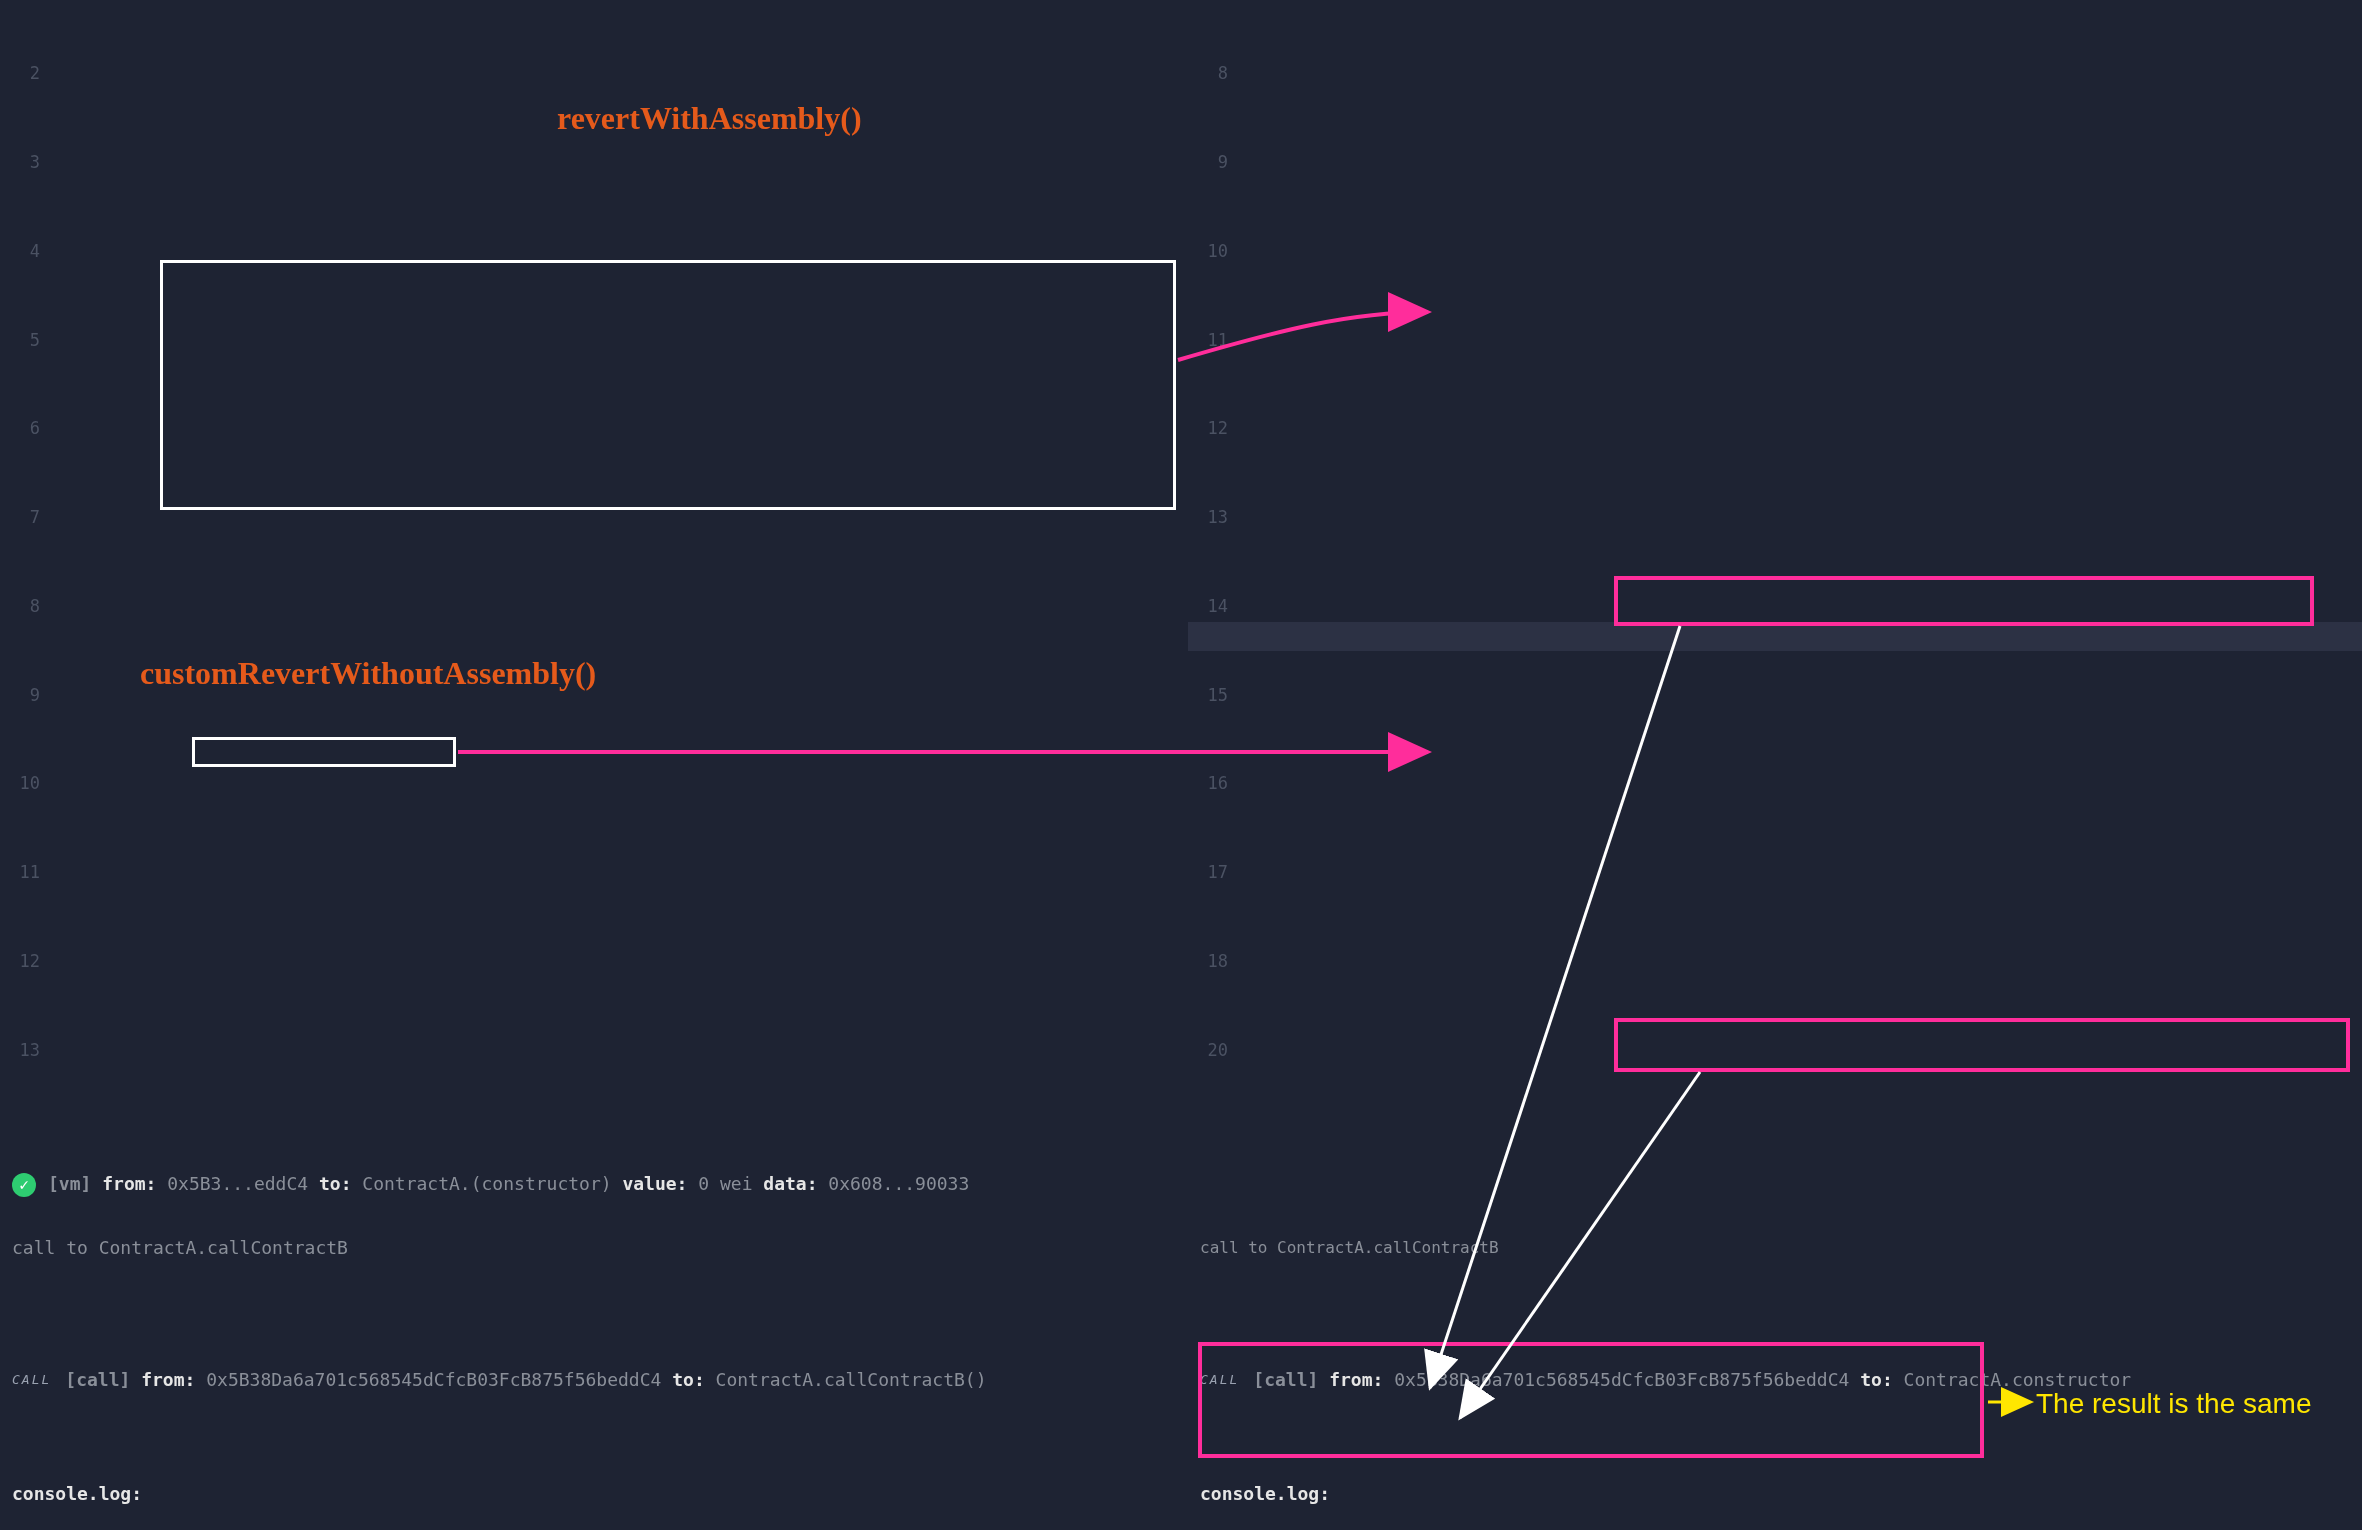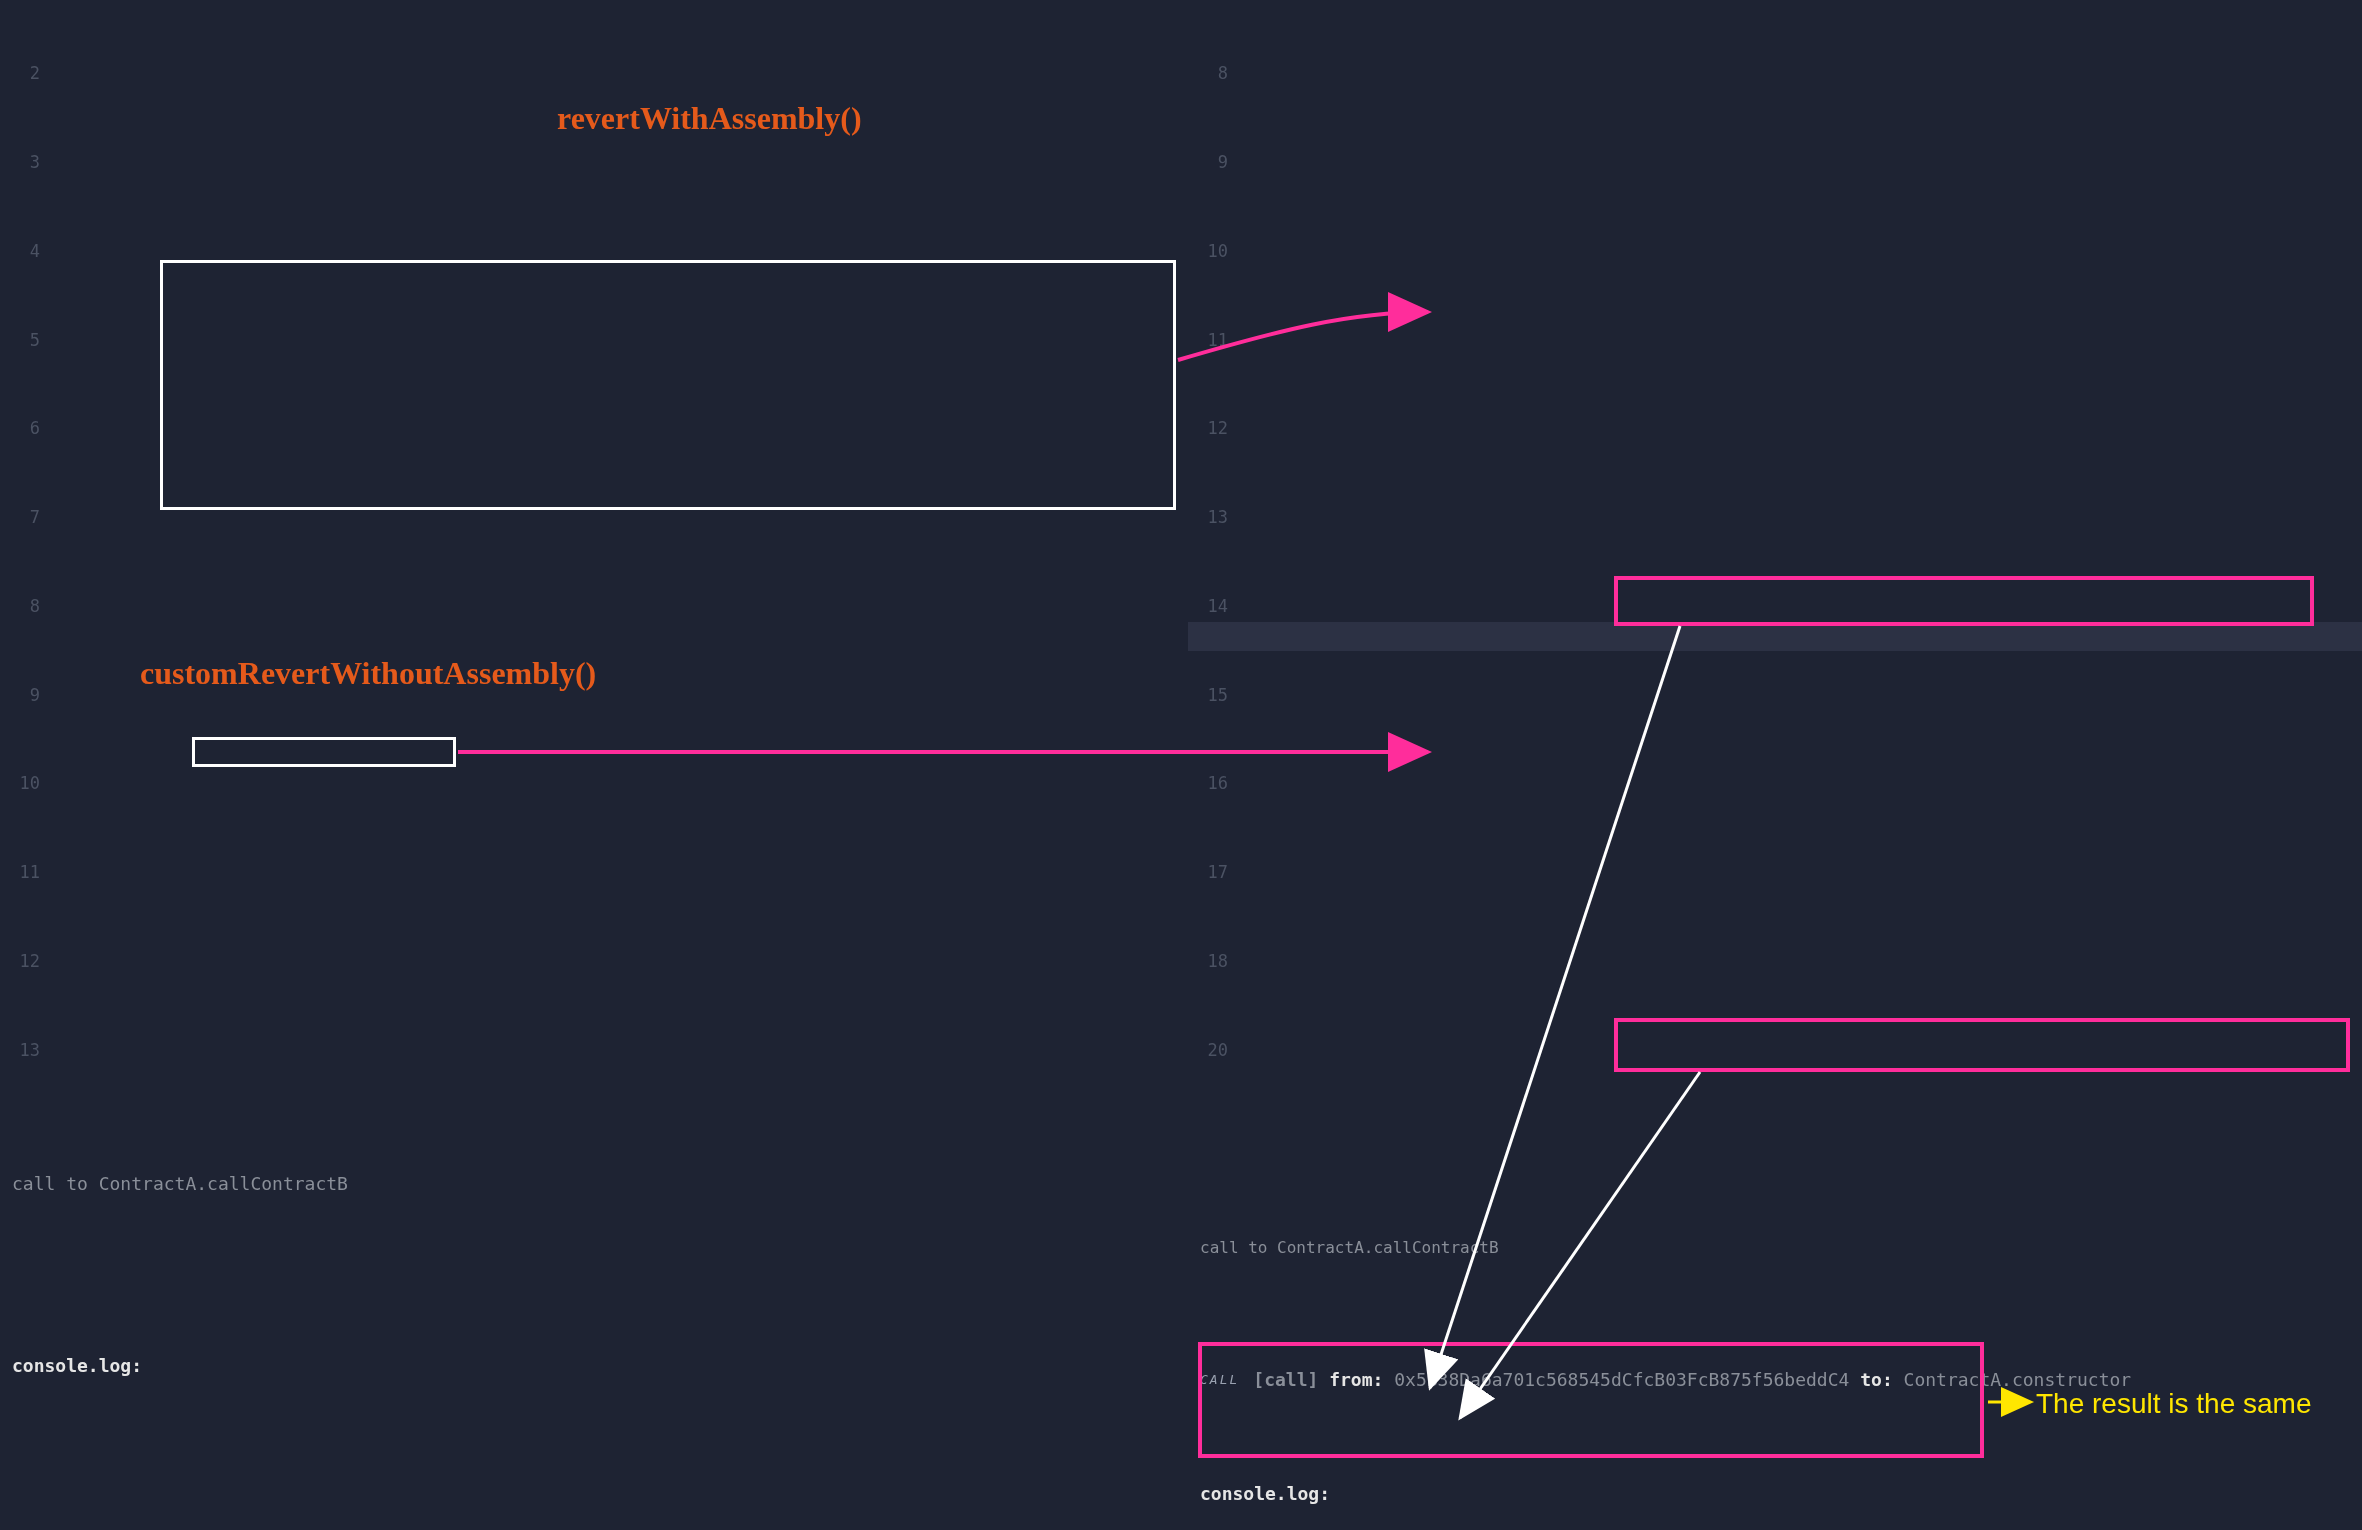--- a/index.html
+++ b/index.html
@@ -164,22 +164,24 @@
     
     
     
     
   </div>
 
 </div>
 
 <div class="pane bottom-left">
   <div class="console">
+<div><span class="check">✓</span><span class="dim bold">[vm]</span> <span class="bold white">from:</span> <span class="dim">0x5B3...eddC4</span> <span class="bold white">to:</span> <span class="dim">ContractA.(constructor)</span> <span class="bold white">value:</span> <span class="dim">0 wei</span> <span class="bold white">data:</span> <span class="dim">0x608...90033</span></div>
 <div class="dim">call to ContractA.callContractB</div>
 <div style="height:36px"></div>
+<div><span class="calltag">CALL</span><span class="dim bold">[call]</span> <span class="bold white">from:</span> <span class="dim">0x5B38Da6a701c568545dCfcB03FcB875f56beddC4</span> <span class="bold white">to:</span> <span class="dim">ContractA.callContractB()</span></div>
 <div style="height:18px"></div>
 <div class="bold white">console.log:</div>
 
 
   </div>
 </div>
 
 <div class="pane bottom-right">
   <div class="console">
 <div style="height:32px"></div>

